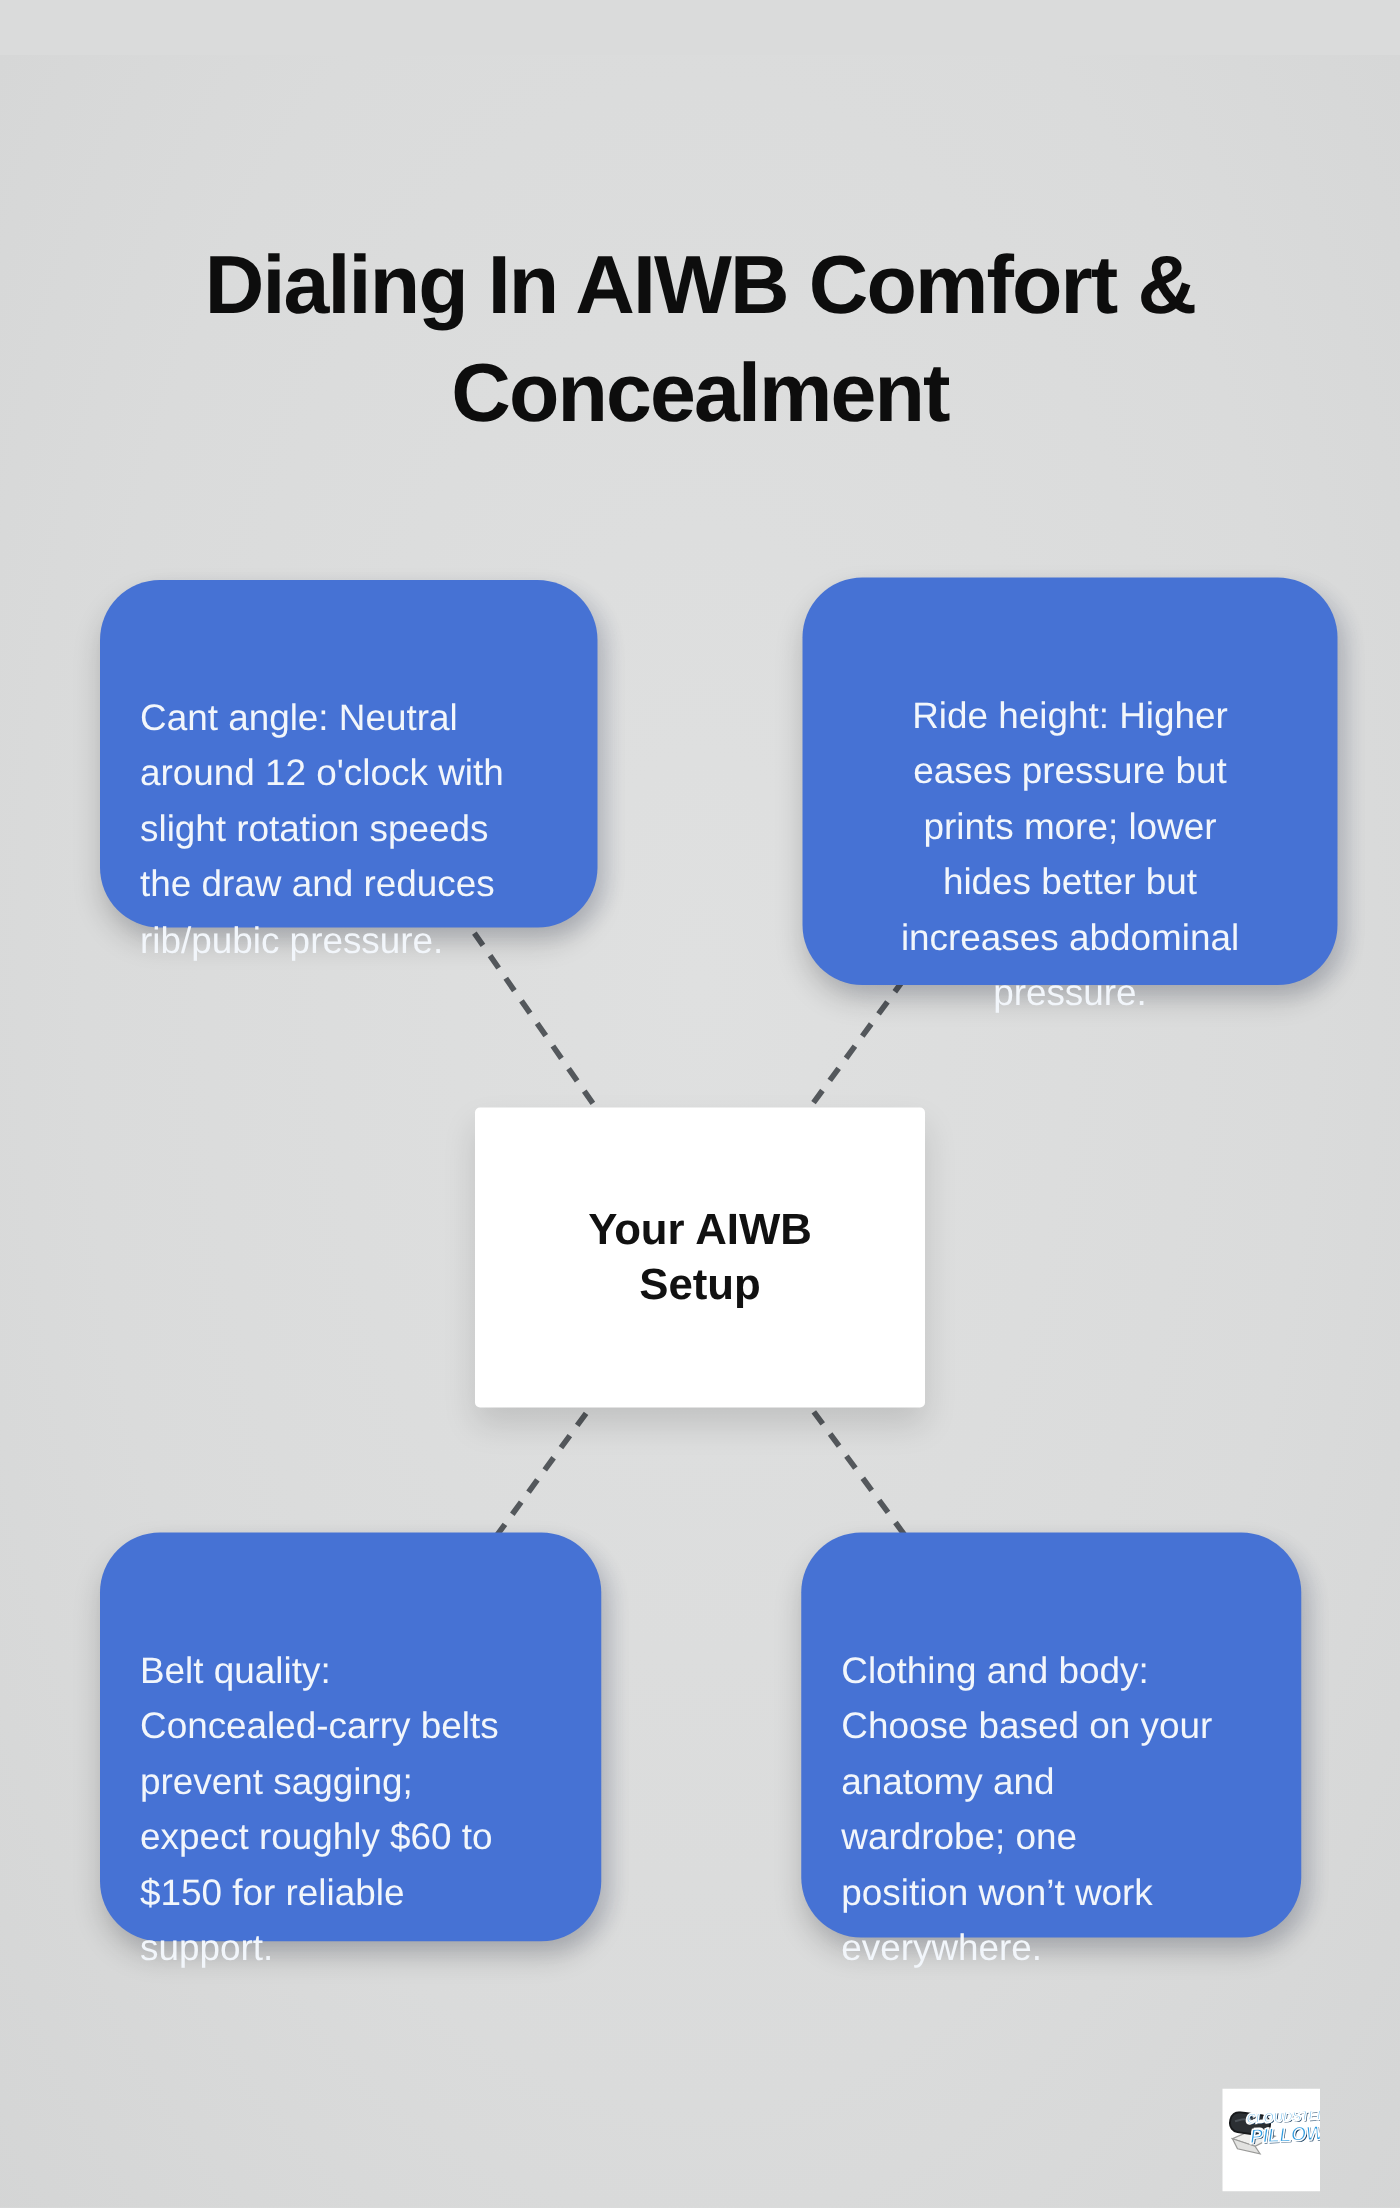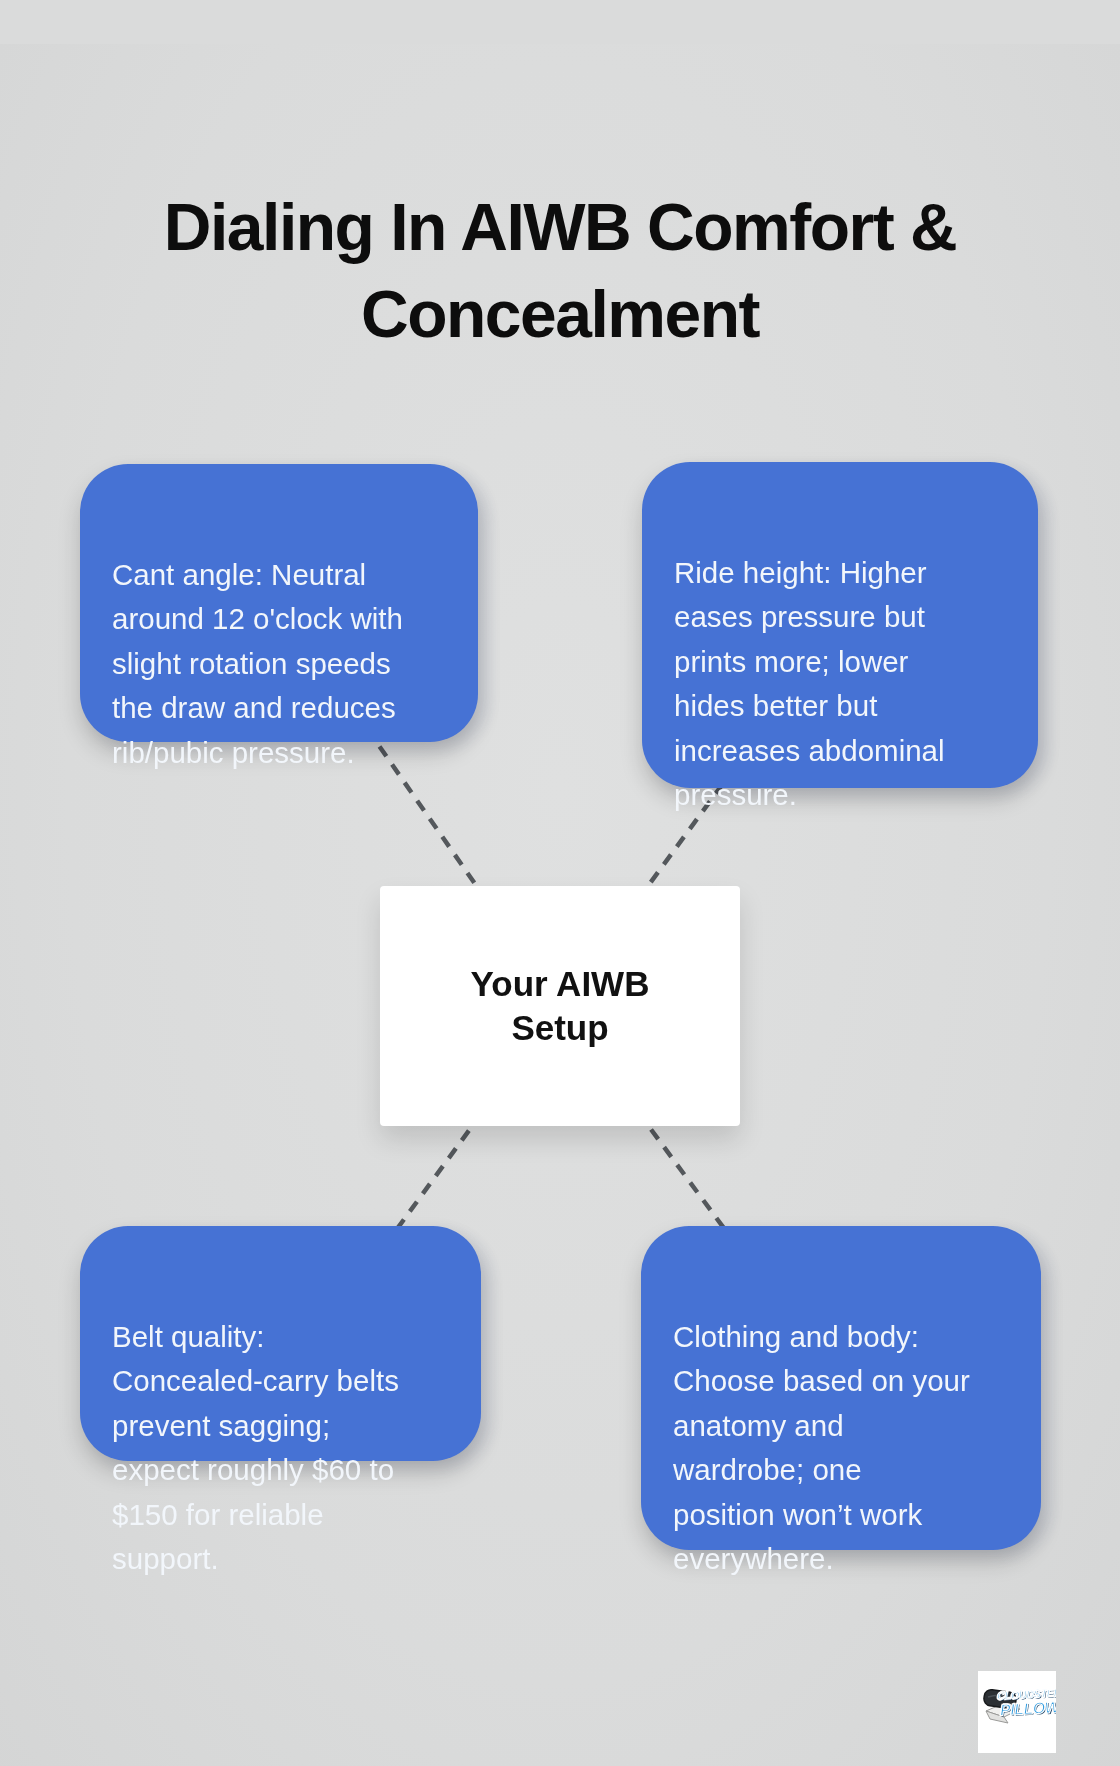--- a/index.html
+++ b/index.html
@@ -34,22 +34,22 @@
     position:absolute;box-sizing:border-box;
     background:var(--node-fill);
     color:var(--node-text);
     border-radius:48px;
     padding:44px 32px;
     font-size:29.5px;line-height:44.5px;
     white-space:pre-line;
     box-shadow:0 12px 22px rgba(0,0,0,0.18), 10px 6px 14px rgba(40,60,120,0.10);
   }
   .node.n1{left:80px;top:420px;width:398px;height:278px;}
-  .node.n2{left:642px;top:418px;width:396px;height:326px;}
-  .node.n3{left:80px;top:1182px;width:401px;height:235px;}
+  .node.n2{left:642px;top:418px;width:428px;height:326px;text-align:center;}
+  .node.n3{left:80px;top:1182px;width:401px;height:327px;}
   .node.n4{left:641px;top:1182px;width:400px;height:324px;}
   .center-node{
     position:absolute;left:380px;top:842px;width:360px;height:240px;
     box-sizing:border-box;background:var(--center-fill);
     border-radius:4px;
     box-shadow:0 14px 26px rgba(0,0,0,0.13);
     display:flex;align-items:center;justify-content:center;
   }
   .center-node .label{
     width:240px;text-align:center;white-space:pre-line;

